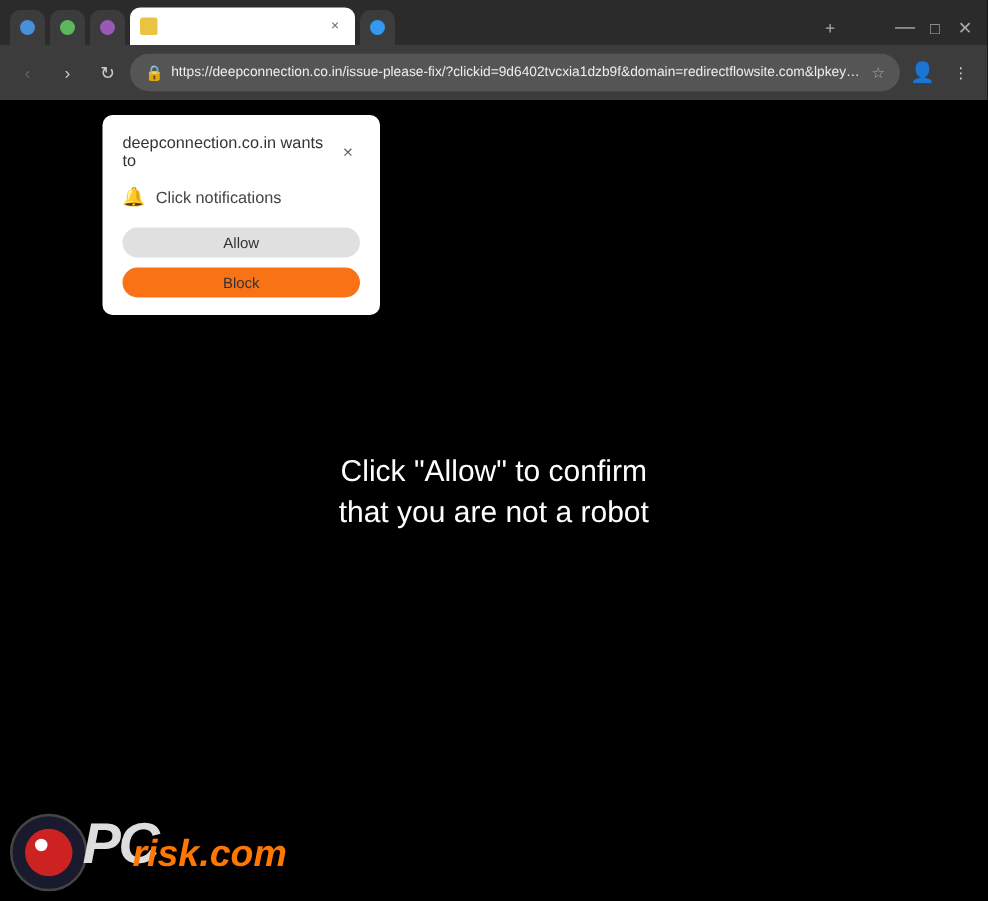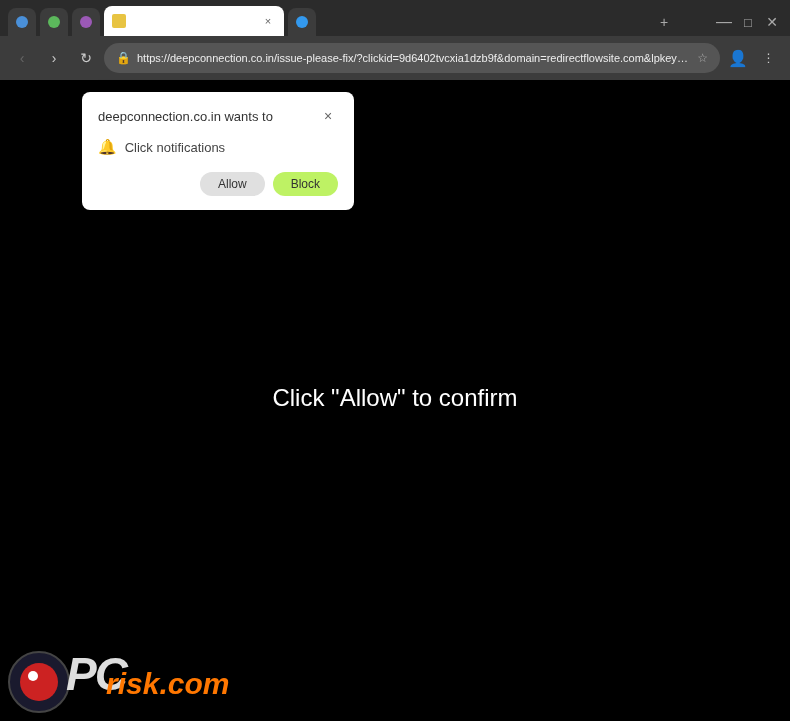--- a/index.html
+++ b/index.html
@@ -153,21 +153,21 @@
       height: calc(721px - 80px);
       background: #000;
       position: relative;
     }
 
     
     .notification-popup {
       position: absolute;
       top: 12px;
       left: 82px;
-      width: 272px;
+      width: 222px;
       background: #fff;
       border-radius: 8px;
       box-shadow: 0 4px 16px rgba(0,0,0,0.3);
       padding: 14px 16px 14px 16px;
       z-index: 10;
     }
 
     .popup-header {
       display: flex;
       align-items: center;
@@ -207,37 +207,38 @@
 
     .popup-notification-text {
       font-size: 13px;
       color: #444;
     }
 
     .popup-buttons {
       display: flex;
       justify-content: flex-end;
       gap: 8px;
+      flex-direction: column;
     }
 
     .btn-allow {
       padding: 5px 18px;
       border: none;
       border-radius: 20px;
       background: #e0e0e0;
       color: #333;
       font-size: 12px;
       cursor: pointer;
     }
 
     .btn-block {
       padding: 5px 18px;
       border: none;
       border-radius: 20px;
-      background: #bef264;
+      background: #f97316;
       color: #333;
       font-size: 12px;
       cursor: pointer;
     }
 
     
     .main-text {
       position: absolute;
       top: 50%;
       left: 50%;
@@ -396,20 +397,21 @@
     </div>
 
     <div class="popup-buttons">
       <button class="btn-allow">Allow</button>
       <button class="btn-block">Block</button>
     </div>
   </div>
 
   <div class="main-text">
     <div>Click "Allow" to confirm</div>
+    <div>that you are not a robot</div>
   </div>
 
   <div class="pcrisk-logo">
     <div class="pcrisk-icon">
       <div class="pcrisk-icon-inner"></div>
     </div>
     <div class="pcrisk-text-wrap">
       <span class="pcrisk-pc">PC</span>
       <span class="pcrisk-risk">risk.com</span>
     </div>

